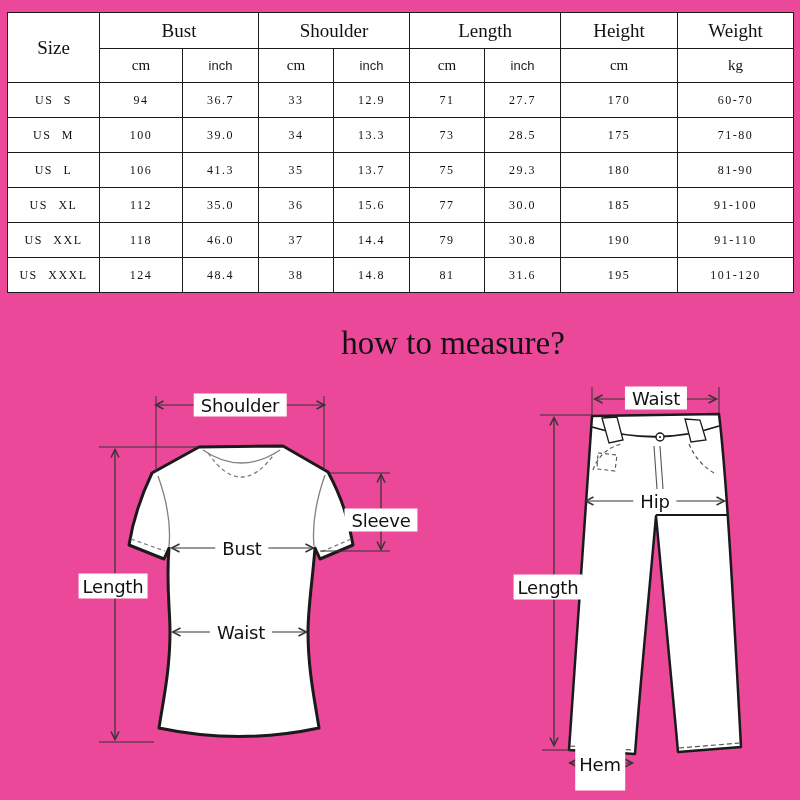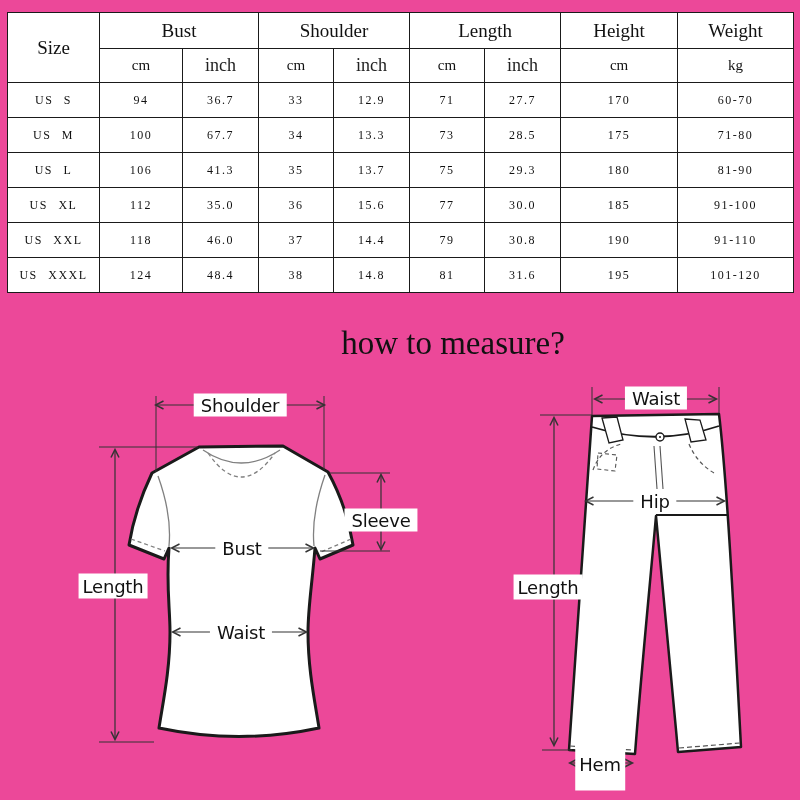--- a/index.html
+++ b/index.html
@@ -12,21 +12,21 @@
       font-family:"Liberation Serif","DejaVu Serif",serif;color:#111;}
   table.size-chart td, table.size-chart th{
       border:1.5px solid #1a1a1a;text-align:center;vertical-align:middle;
       padding:0;font-weight:normal;background:#fff;}
   tr.hdr1 th{height:35px;font-size:19px;}
   tr.hdr2 td{height:33px;margin-top:25px;}
   tr.datarow td{height:34px;font-size:12px;letter-spacing:1.5px;}
   td.size-cell{font-size:17px;letter-spacing:1px;word-spacing:6px;}
   th.size-head{font-size:19px;}
   td.unit-cm{font-size:15px;}
-  td.unit-inch{font-family:Liberation Serif, serif;font-size:18px;color:#222;}
+  td.unit-inch{font-family:Liberation Sans, sans-serif;font-size:13px;color:#222;}
 
   
   .measure-title{position:absolute;left:417px;top:343px;transform:translate(-50%,-50%);
       font-family:Liberation Serif, serif;font-size:33px;color:#111;white-space:nowrap;margin-left:36px;}
   svg.diagram{position:absolute;left:0;top:0;width:800px;height:800px;}
   .dlabel{position:absolute;transform:translate(-50%,-50%);
       font-family:"DejaVu Sans",sans-serif;font-size:18px;letter-spacing:-0.2px;
       color:#111;background:#fff;padding:1px 7px;white-space:nowrap;}
 </style>
 </head>
@@ -72,21 +72,21 @@
       <td>33</td>
       <td>12.9</td>
       <td>71</td>
       <td>27.7</td>
       <td>170</td>
       <td>60-70</td>
     </tr>
     <tr class="datarow">
       <td class="size-cell">US M</td>
       <td>100</td>
-      <td>67.7</td>
+      <td>39.0</td>
       <td>34</td>
       <td>13.3</td>
       <td>73</td>
       <td>28.5</td>
       <td>175</td>
       <td>71-80</td>
     </tr>
     <tr class="datarow">
       <td class="size-cell">US L</td>
       <td>106</td>

